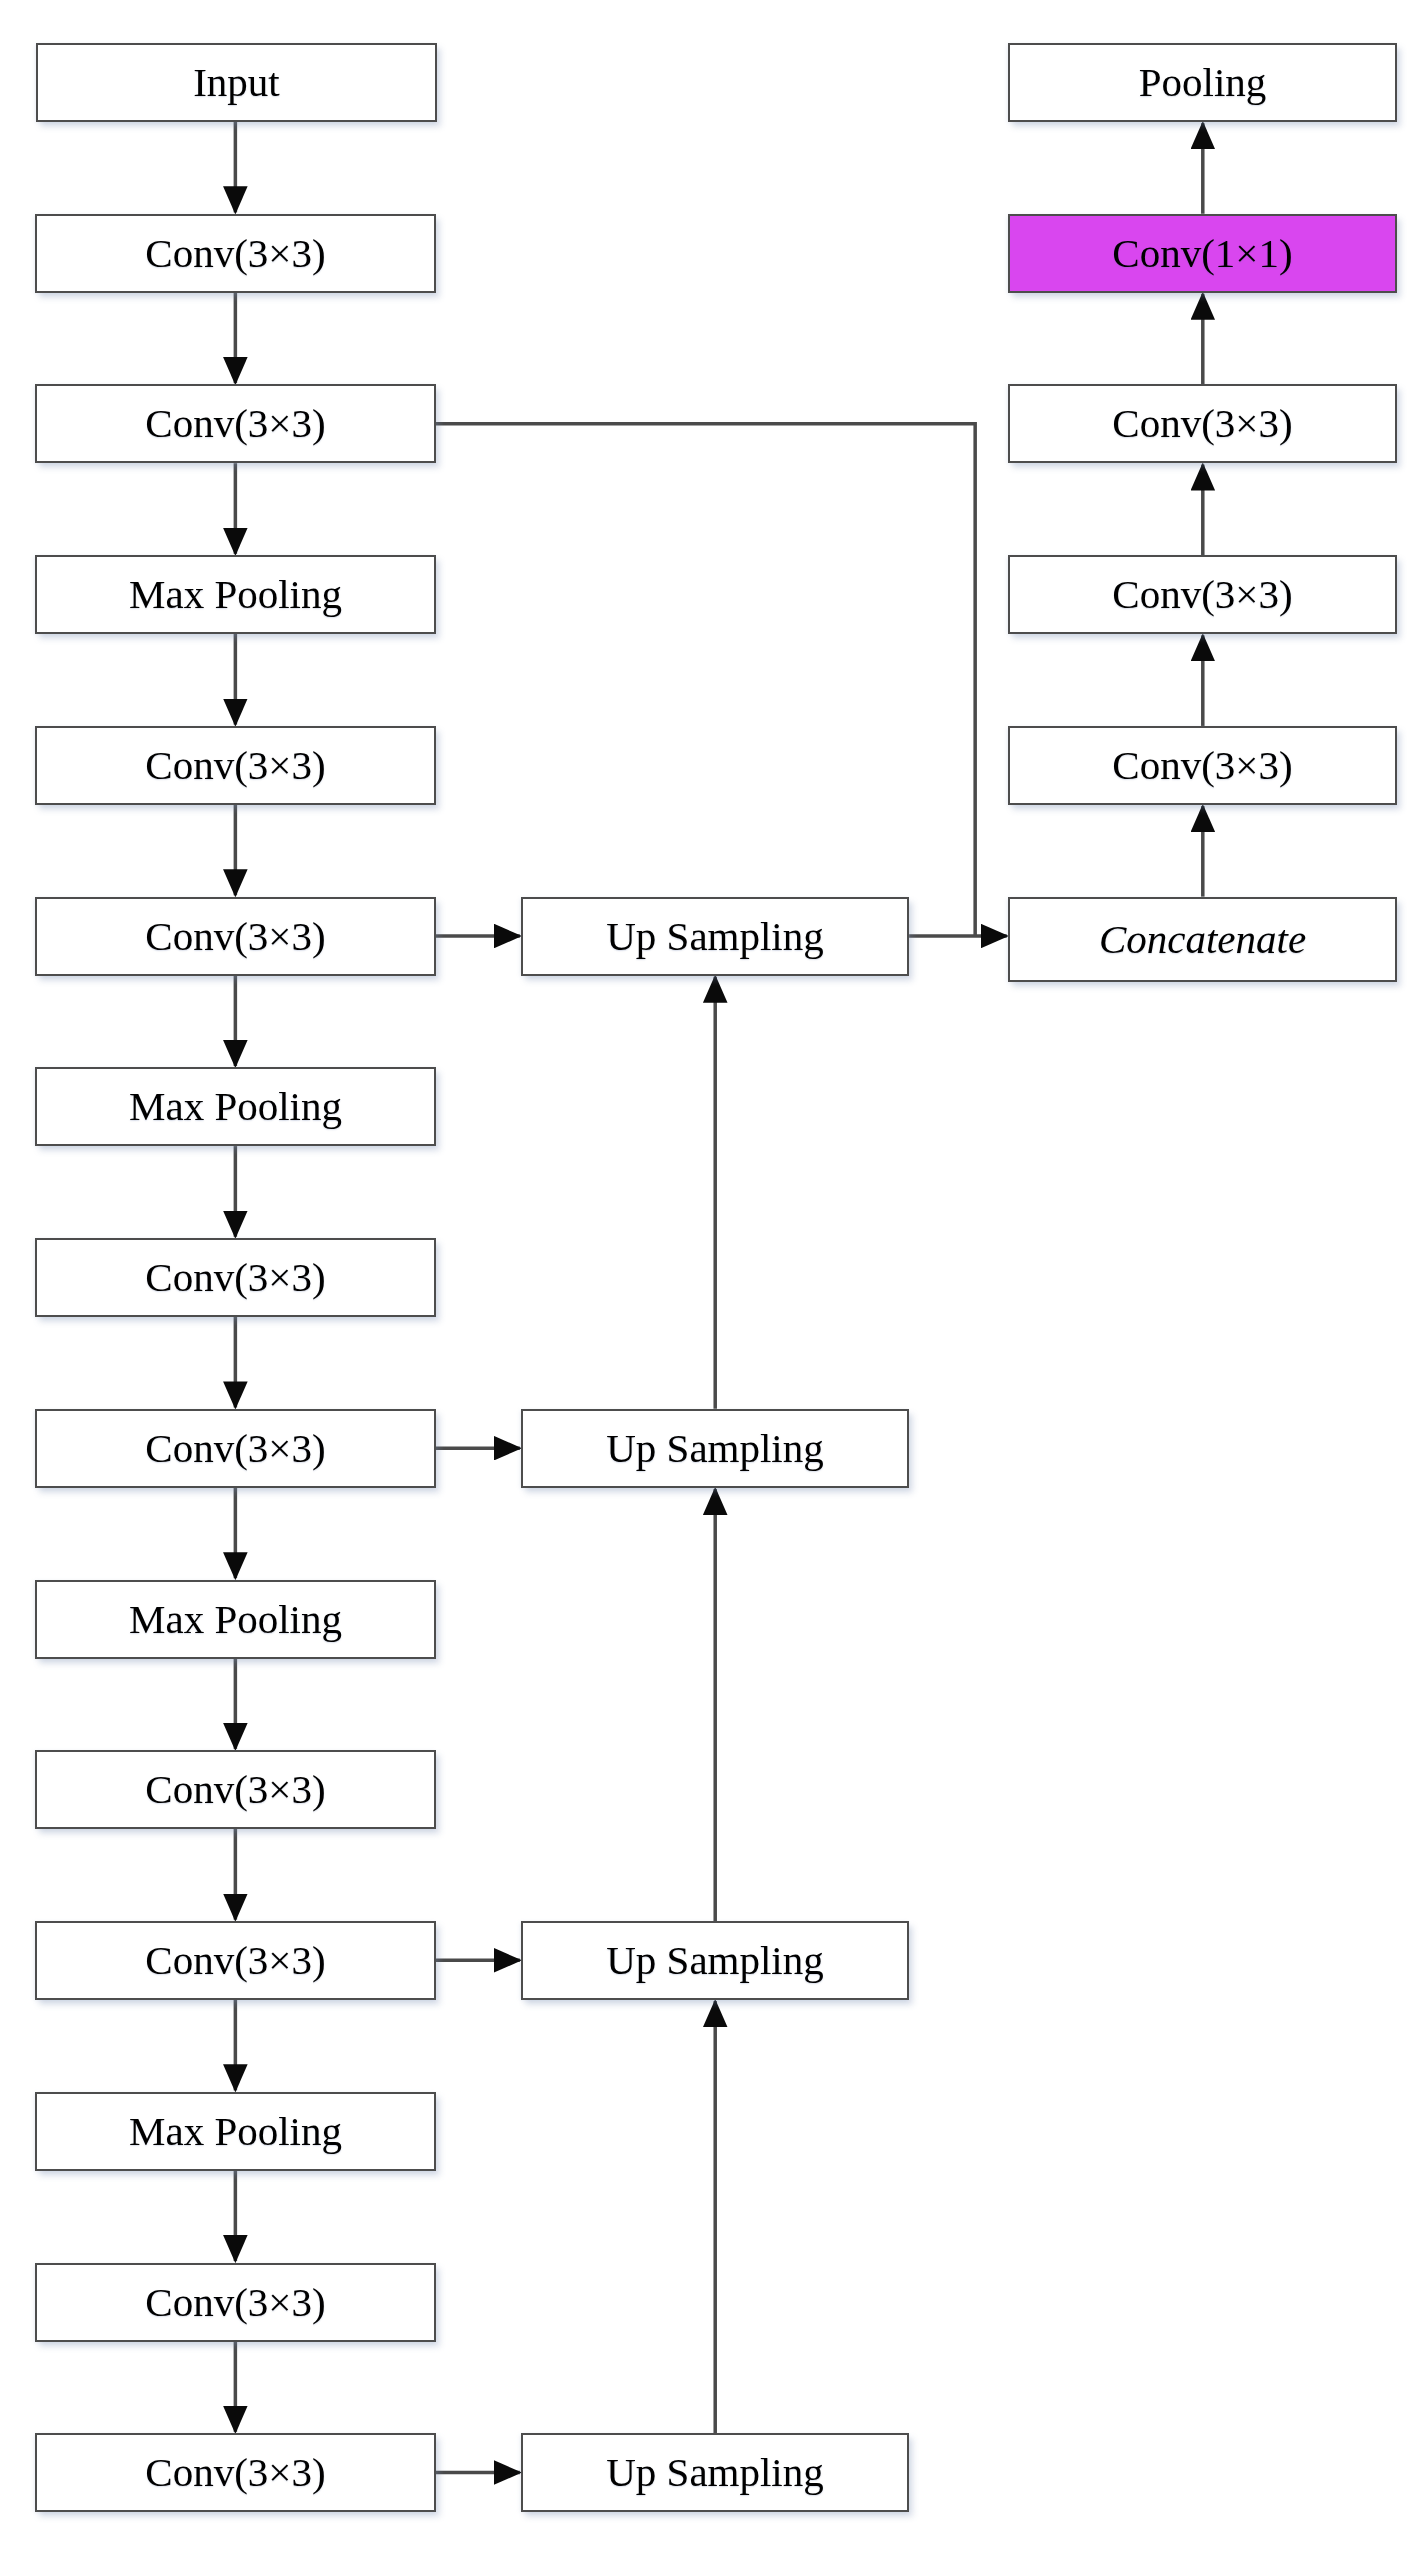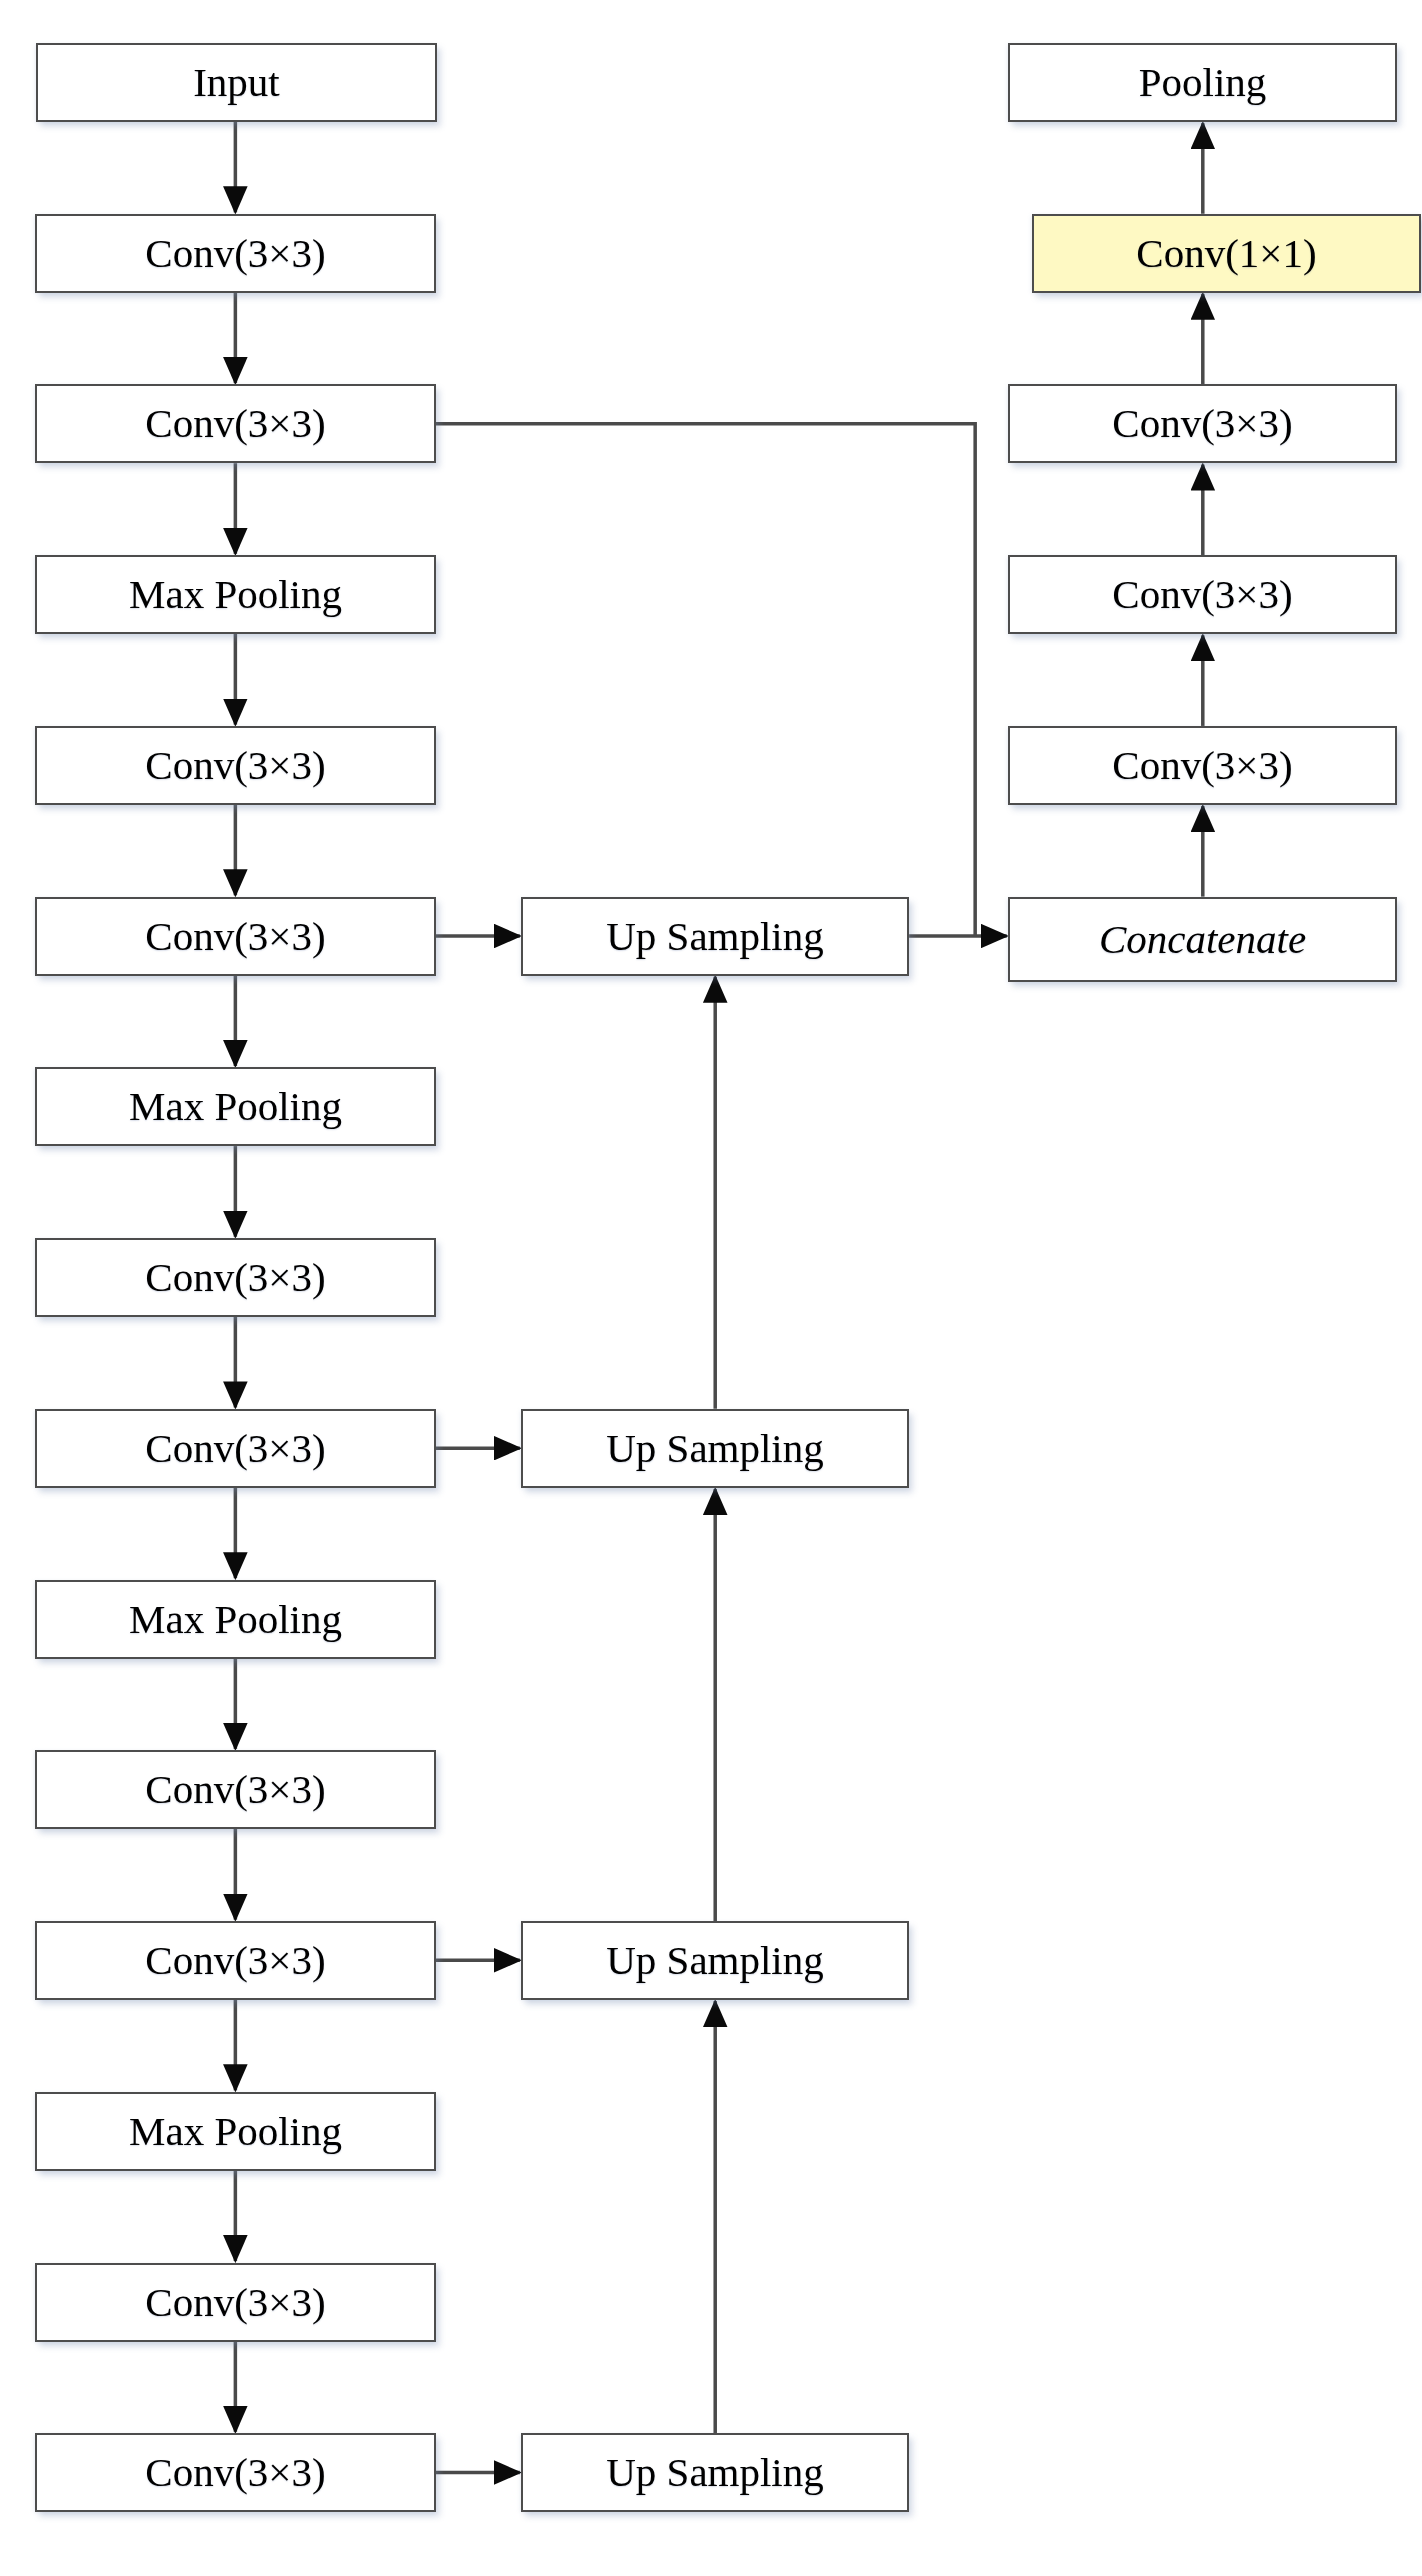--- a/index.html
+++ b/index.html
@@ -95,17 +95,17 @@
       <div class="node" style="left: 35px; top: 2263px; width: 401px; height: 79px; border-color: rgb(77, 77, 77); background: rgb(255, 255, 255); color: rgb(0, 0, 0);">Conv(3×3)</div>
       <div class="node" style="left: 35px; top: 2433px; width: 401px; height: 79px; border-color: rgb(77, 77, 77); background: rgb(255, 255, 255); color: rgb(0, 0, 0);">Conv(3×3)</div>
       <div class="node" style="left: 521px; top: 897px; width: 388px; height: 79px; border-color: rgb(77, 77, 77); background: rgb(255, 255, 255); color: rgb(0, 0, 0);">Up Sampling</div>
       <div class="node" style="left: 521px; top: 1409px; width: 388px; height: 79px; border-color: rgb(77, 77, 77); background: rgb(255, 255, 255); color: rgb(0, 0, 0);">Up Sampling</div>
       <div class="node" style="left: 521px; top: 1921px; width: 388px; height: 79px; border-color: rgb(77, 77, 77); background: rgb(255, 255, 255); color: rgb(0, 0, 0);">Up Sampling</div>
       <div class="node" style="left: 521px; top: 2433px; width: 388px; height: 79px; border-color: rgb(77, 77, 77); background: rgb(255, 255, 255); color: rgb(0, 0, 0);">Up Sampling</div>
       <div class="node" style="left: 1008px; top: 897px; width: 389px; height: 85px; border-color: rgb(77, 77, 77); background: rgb(255, 255, 255); color: rgb(0, 0, 0); font-style: italic;">Concatenate</div>
       <div class="node" style="left: 1008px; top: 726px; width: 389px; height: 79px; border-color: rgb(77, 77, 77); background: rgb(255, 255, 255); color: rgb(0, 0, 0);">Conv(3×3)</div>
       <div class="node" style="left: 1008px; top: 555px; width: 389px; height: 79px; border-color: rgb(77, 77, 77); background: rgb(255, 255, 255); color: rgb(0, 0, 0);">Conv(3×3)</div>
       <div class="node" style="left: 1008px; top: 384px; width: 389px; height: 79px; border-color: rgb(77, 77, 77); background: rgb(255, 255, 255); color: rgb(0, 0, 0);">Conv(3×3)</div>
-      <div class="node" style="left: 1008px; top: 214px; width: 389px; height: 79px; border-color: rgb(77, 77, 77); background: #fef9c3; color: rgb(0, 0, 0); margin-left: 24px;">Conv(1×1)</div>
+      <div class="node" style="left: 1008px; top: 214px; width: 389px; height: 79px; border-color: rgb(77, 77, 77); background: #d946ef; color: rgb(0, 0, 0);">Conv(1×1)</div>
       <div class="node" style="left: 1008px; top: 43px; width: 389px; height: 79px; border-color: rgb(77, 77, 77); background: rgb(255, 255, 255); color: rgb(0, 0, 0);">Pooling</div>
     </div>
 </div>
 
 
 </body></html>

